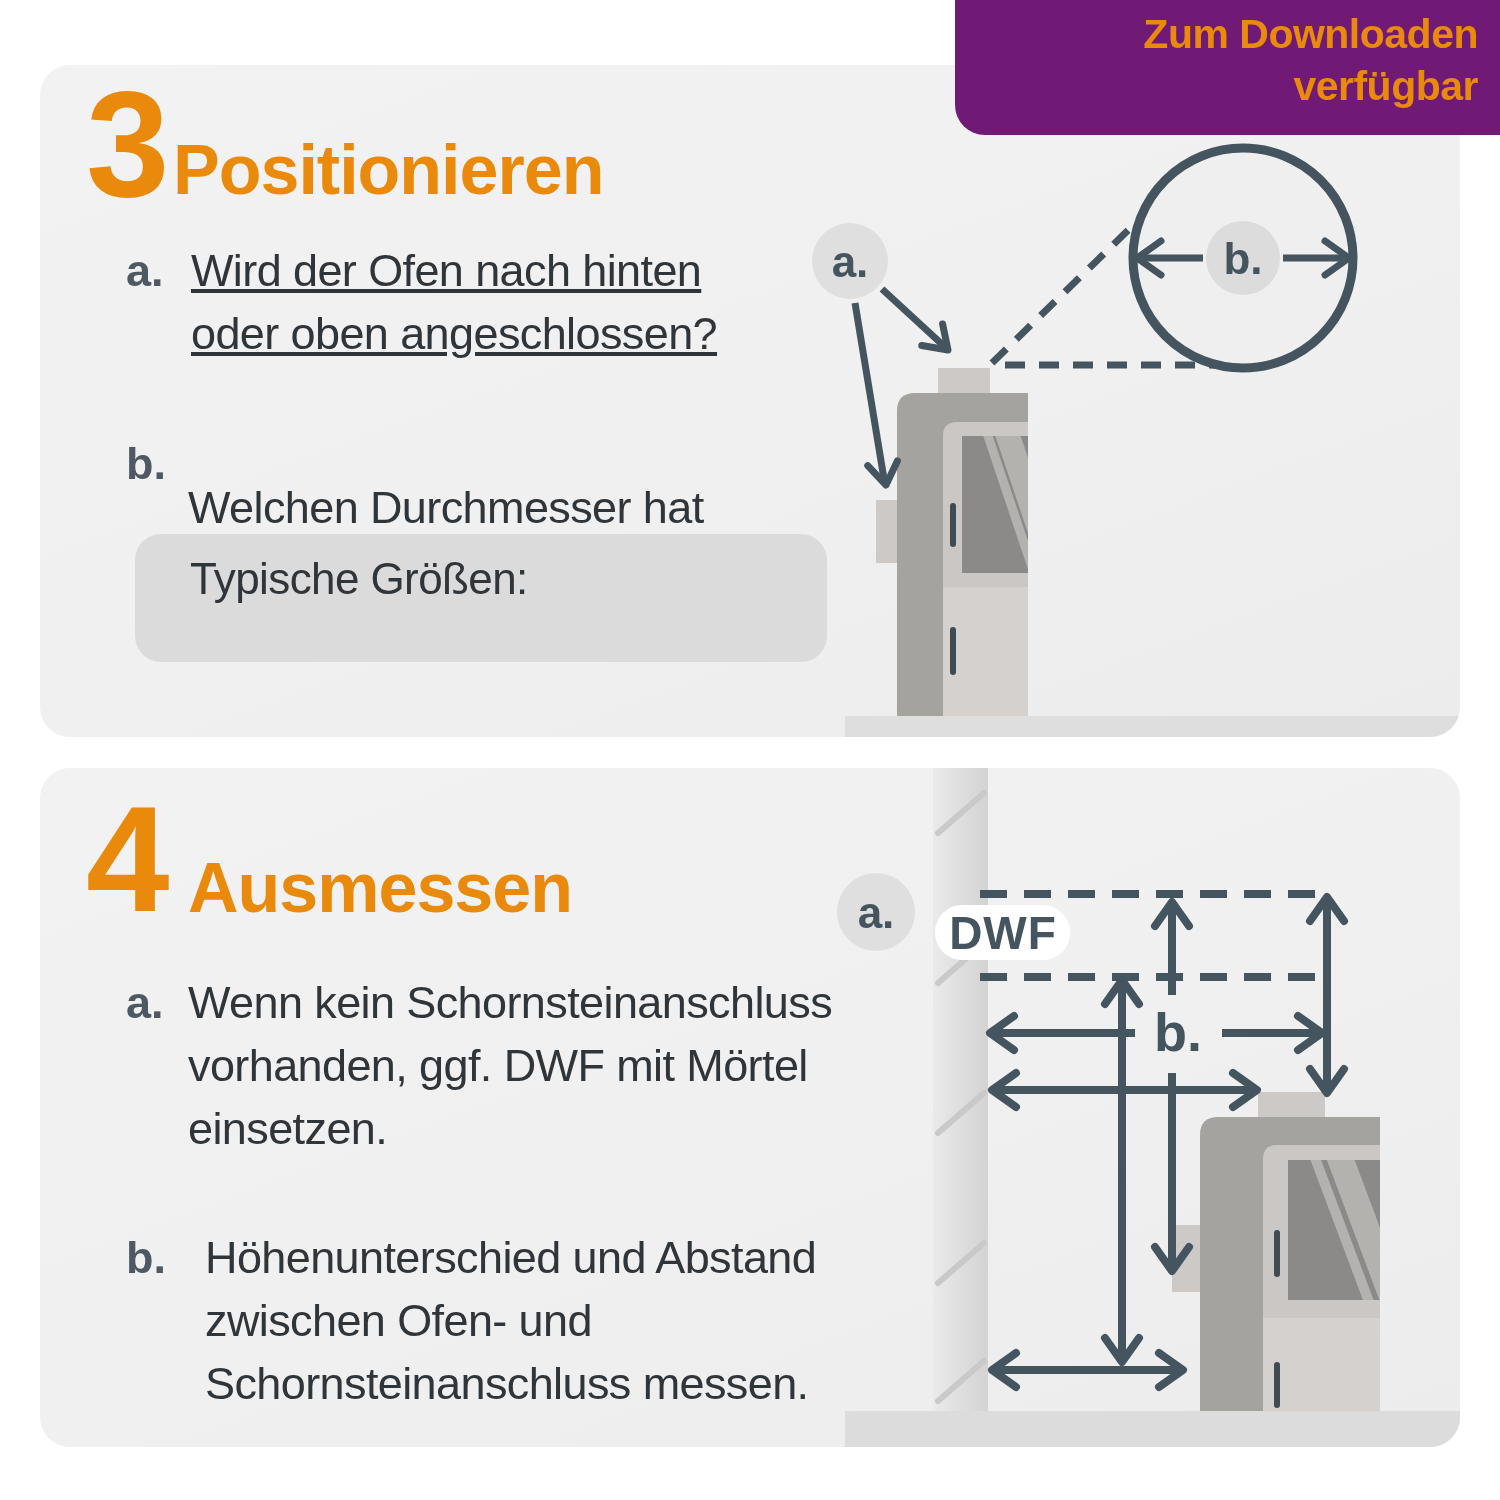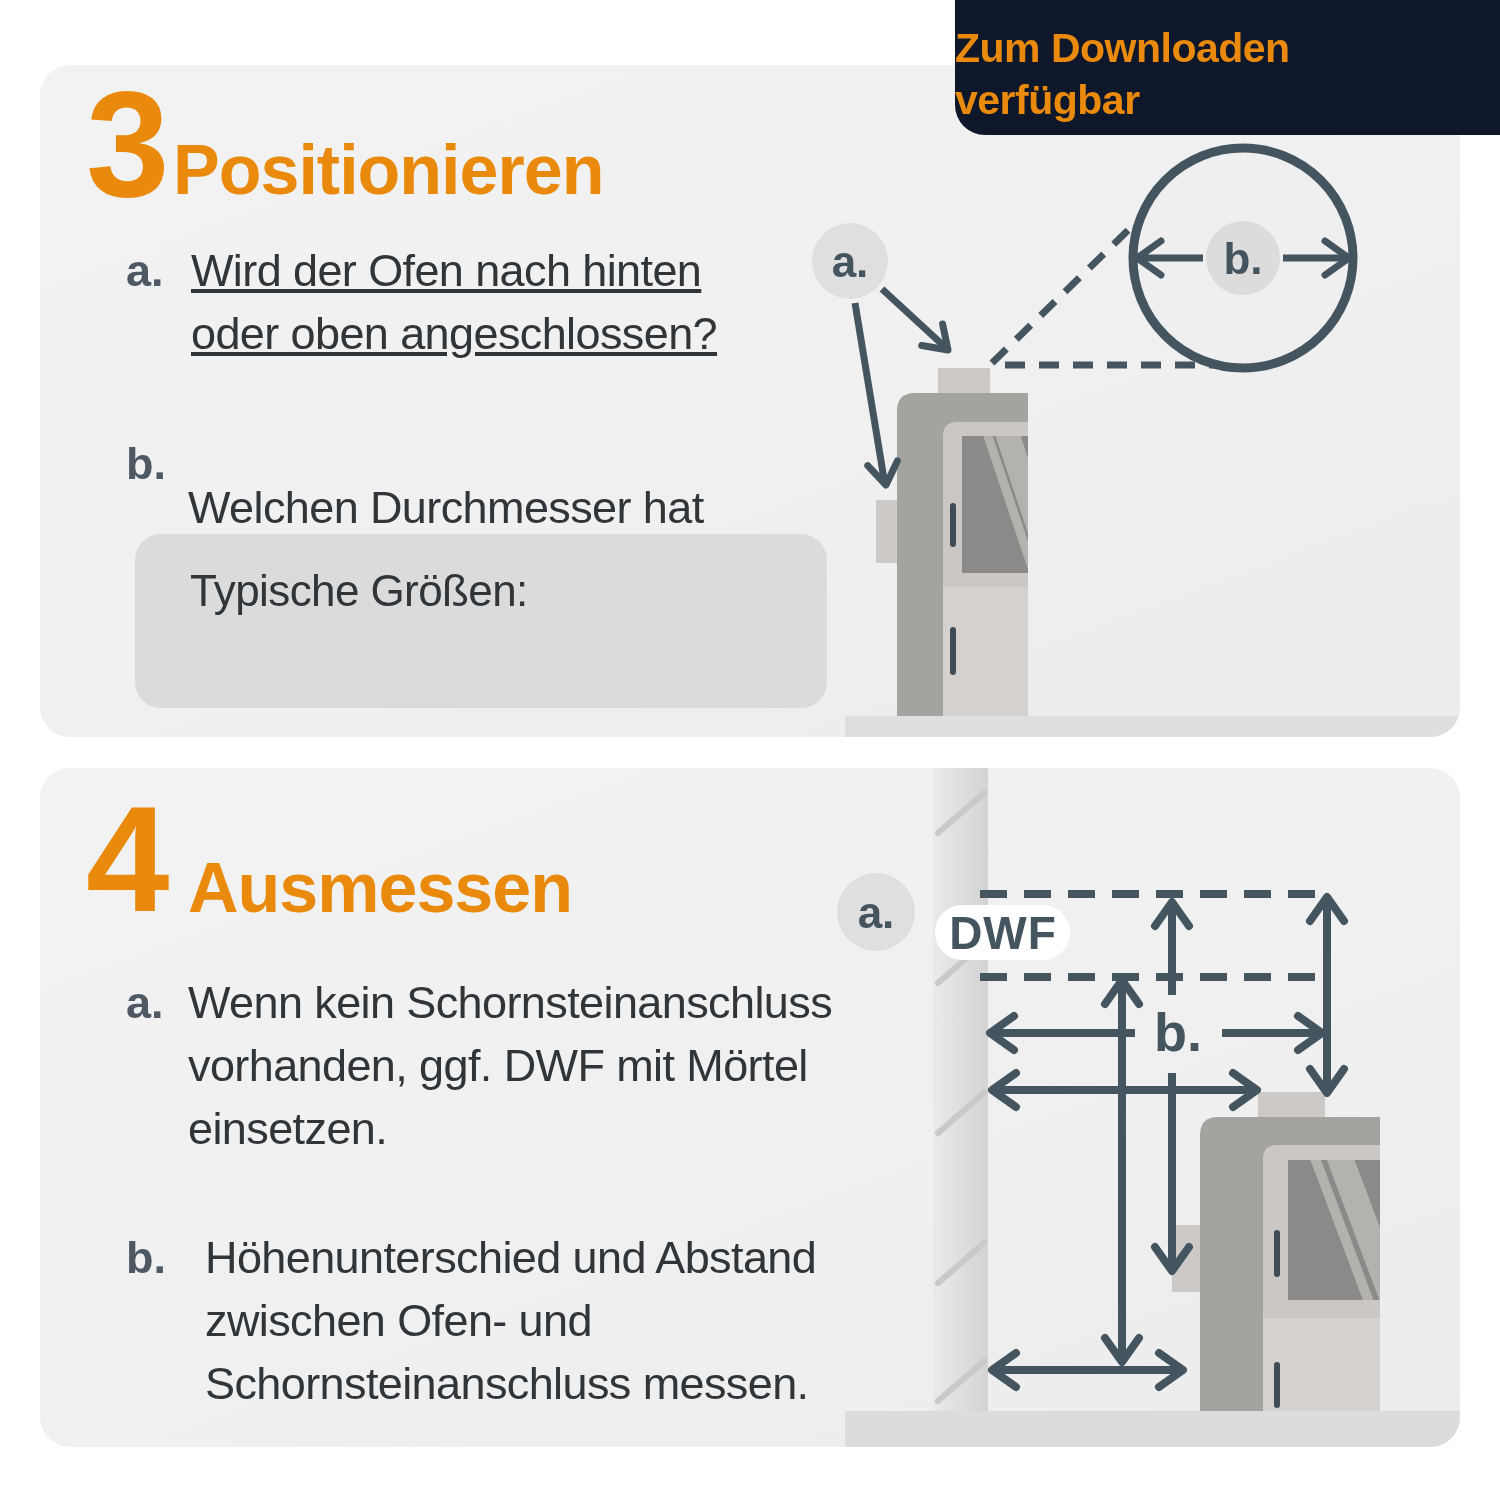--- a/index.html
+++ b/index.html
@@ -11,27 +11,27 @@
   .panel-1{top:65px;height:672px;}
   .panel-2{top:768px;height:679px;}
 
   .step-number{position:absolute;color:#E98A0D;font-weight:bold;font-size:150px;line-height:1;letter-spacing:-2px;}
   .step-title{position:absolute;color:#E98A0D;font-weight:bold;font-size:70px;line-height:1;letter-spacing:-1px;}
 
   .item{position:absolute;}
   .item-marker{position:absolute;font-size:45px;font-weight:bold;color:#4E5963;line-height:63px;}
   .item-text{position:absolute;font-size:45px;color:#30353A;line-height:63px;letter-spacing:-0.6px;white-space:pre-line;}
 
-  .info-box{position:absolute;left:95px;top:469px;width:692px;height:174px;background:#DBDBDB;
-    border-radius:26px;box-sizing:border-box;padding:28px 0 0 55px;}
+  .info-box{position:absolute;left:95px;top:469px;width:692px;height:128px;background:#DBDBDB;
+    border-radius:26px;box-sizing:border-box;padding:16px 0 0 55px;}
   .info-line-1{font-size:44px;color:#30353A;letter-spacing:-0.6px;line-height:1.3;}
   .info-line-2{font-size:47px;font-weight:bold;color:#46525D;letter-spacing:-0.6px;line-height:1.3;}
 
-  .note-card{position:absolute;left:955px;top:0;width:545px;height:135px;background:#0f172a;
-    border-radius:0 0 0 30px;z-index:5;box-sizing:border-box;padding:22px 22px 0 0;}
+  .note-card{position:absolute;left:955px;top:0;width:545px;height:135px;background:#701a75;
+    border-radius:0 0 0 30px;z-index:5;box-sizing:border-box;padding:8px 22px 0 0;text-align:right;}
   .note-line-1{font-size:41px;font-weight:bold;color:#E98A0D;letter-spacing:-0.5px;line-height:52px;}
   .note-line-2{font-size:41px;color:#E98A0D;letter-spacing:-0.5px;line-height:52px;}
 
   svg{position:absolute;left:0;top:0;}
   .ln{stroke:#455560;stroke-width:8;fill:none;}
   .ln7{stroke:#455560;stroke-width:7;fill:none;}
   .ah{stroke:#455560;stroke-width:8;fill:none;stroke-linecap:round;stroke-linejoin:round;}
   .ah7{stroke:#455560;stroke-width:7;fill:none;stroke-linecap:round;stroke-linejoin:round;}
   .dash{stroke:#455560;stroke-width:8;fill:none;stroke-dasharray:27 17;}
   .dash7{stroke:#455560;stroke-width:7;fill:none;stroke-dasharray:20 14;}

